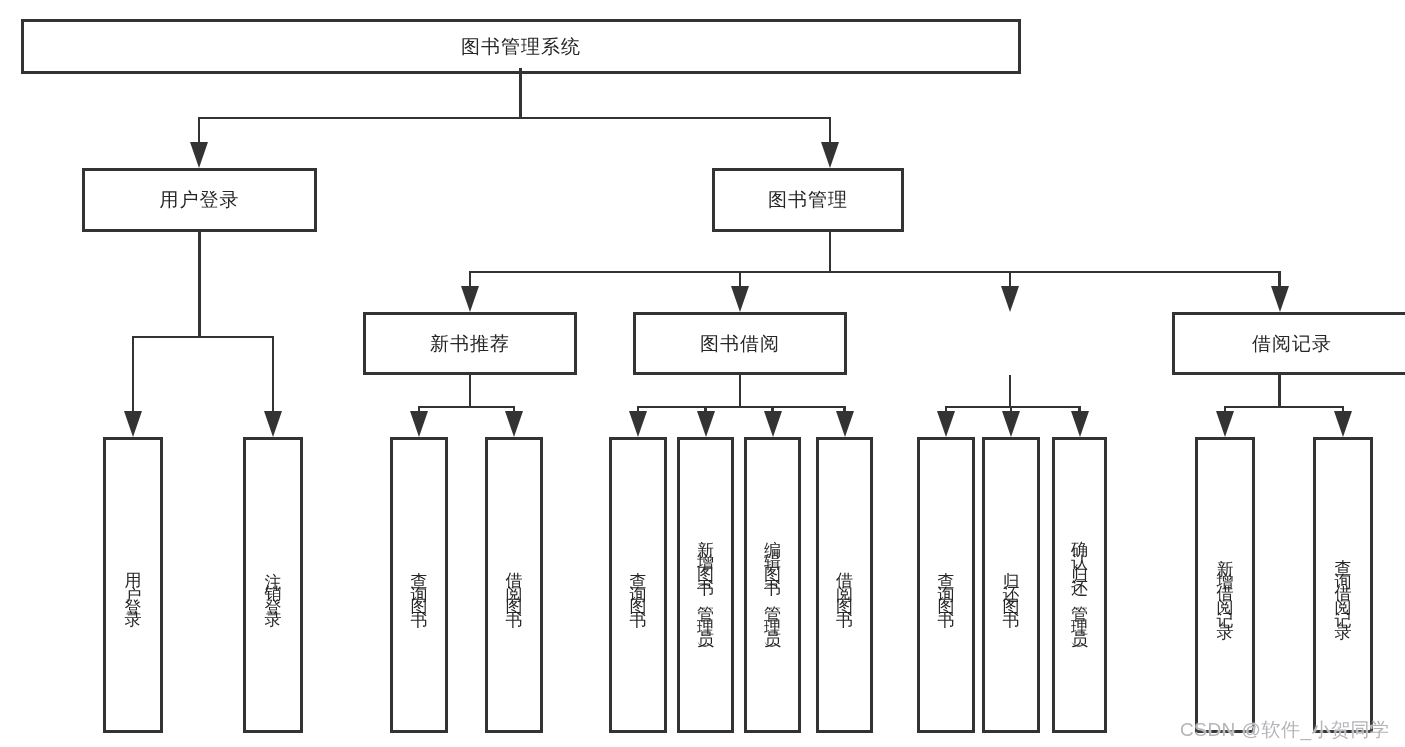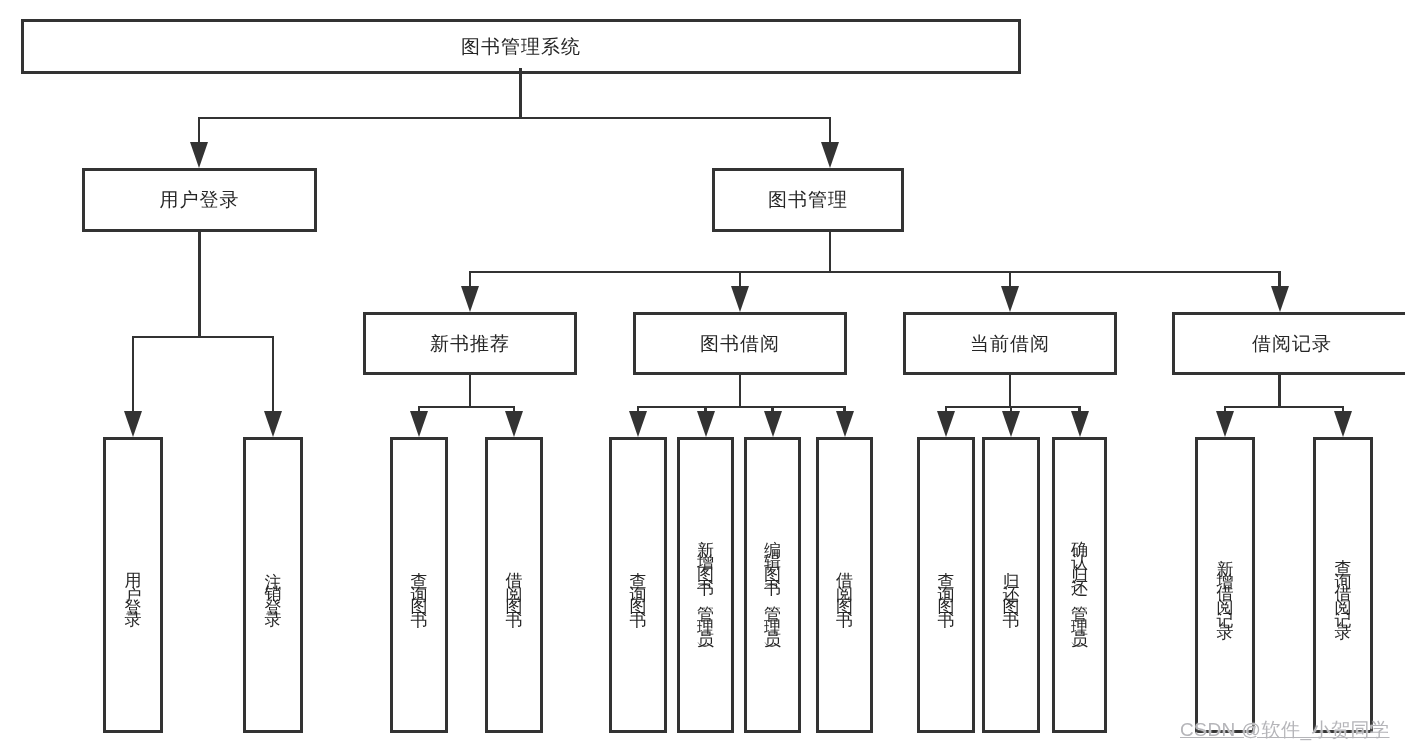--- a/index.html
+++ b/index.html
@@ -56,39 +56,37 @@
   }
   .watermark {
     position: absolute;
     left: 1180px;
     top: 717px;
     font-size: 19px;
     letter-spacing: 0.5px;
     color: var(--watermark);
     text-shadow: 0 0 2px #ffffff, 0 0 1px #ffffff;
     white-space: nowrap;
-    text-decoration: underline;
   }
 </style>
 </head>
 <body>
 
 <div class="stage">
 
   <div class="hbox" style="left:21px;top:19px;width:1000px;height:55px">图书管理系统</div>
 
   <div class="hbox" style="left:82px;top:168px;width:235px;height:64px">用户登录</div>
 
   <div class="hbox" style="left:712px;top:168px;width:192px;height:64px">图书管理</div>
 
   <div class="hbox" style="left:363px;top:312px;width:214px;height:63px">新书推荐</div>
 
   <div class="hbox" style="left:633px;top:312px;width:214px;height:63px">图书借阅</div>
 
-  <div class="hbox" style="left:903px;top:312px;width:214px;height:63px">当前借阅</div>
 
   <div class="hbox" style="left:1172px;top:312px;width:240px;height:63px">借阅记录</div>
 
   <div class="vbox" style="left:103px;top:437px;width:60px;height:296px">用户登录</div>
 
   <div class="vbox" style="left:243px;top:437px;width:60px;height:296px">注销登录</div>
 
   <div class="vbox" style="left:390px;top:437px;width:58px;height:296px">查询图书</div>
 
   <div class="vbox" style="left:485px;top:437px;width:58px;height:296px">借阅图书</div>

